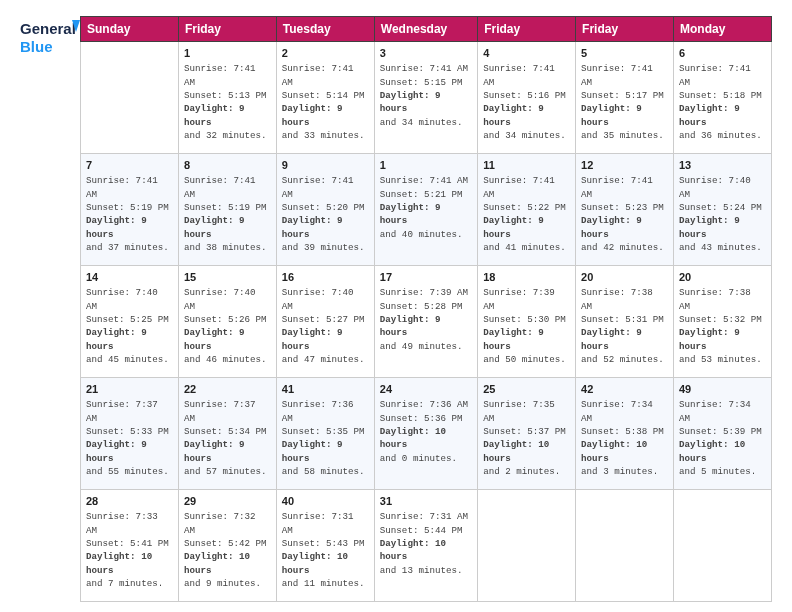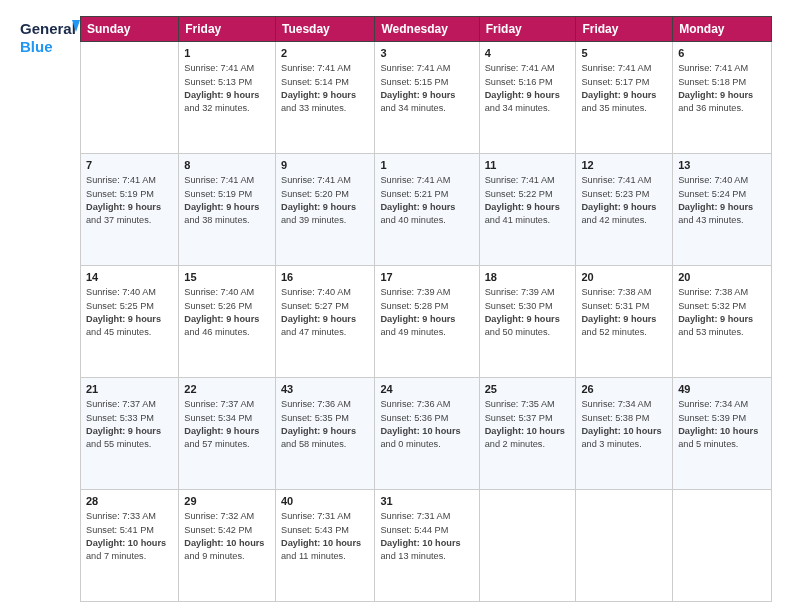--- a/index.html
+++ b/index.html
@@ -72,20 +72,21 @@
       font-size: 11px;
       font-weight: bold;
       color: #222;
       display: block;
       margin-bottom: 1px;
     }
     .day-info {
       color: #444;
       font-size: 9.2px;
       line-height: 1.45;
+      font-family: Liberation Mono, monospace;
     }
     td.empty {
       background: #fff;
     }
   </style>
 </head>
 <body>
 
 <div class="page">
   <div class="header">
@@ -205,33 +206,33 @@
         <tr>
           <td>
             <span class="day-number">21</span>
             <div class="day-info">Sunrise: 7:37 AM<br>Sunset: 5:33 PM<br><strong>Daylight: 9 hours</strong><br>and 55 minutes.</div>
           </td>
           <td>
             <span class="day-number">22</span>
             <div class="day-info">Sunrise: 7:37 AM<br>Sunset: 5:34 PM<br><strong>Daylight: 9 hours</strong><br>and 57 minutes.</div>
           </td>
           <td>
-            <span class="day-number">43</span>
+            <span class="day-number">41</span>
             <div class="day-info">Sunrise: 7:36 AM<br>Sunset: 5:35 PM<br><strong>Daylight: 9 hours</strong><br>and 58 minutes.</div>
           </td>
           <td>
             <span class="day-number">24</span>
             <div class="day-info">Sunrise: 7:36 AM<br>Sunset: 5:36 PM<br><strong>Daylight: 10 hours</strong><br>and 0 minutes.</div>
           </td>
           <td>
             <span class="day-number">25</span>
             <div class="day-info">Sunrise: 7:35 AM<br>Sunset: 5:37 PM<br><strong>Daylight: 10 hours</strong><br>and 2 minutes.</div>
           </td>
           <td>
-            <span class="day-number">26</span>
+            <span class="day-number">42</span>
             <div class="day-info">Sunrise: 7:34 AM<br>Sunset: 5:38 PM<br><strong>Daylight: 10 hours</strong><br>and 3 minutes.</div>
           </td>
           <td>
             <span class="day-number">49</span>
             <div class="day-info">Sunrise: 7:34 AM<br>Sunset: 5:39 PM<br><strong>Daylight: 10 hours</strong><br>and 5 minutes.</div>
           </td>
         </tr>
         <tr>
           <td>
             <span class="day-number">28</span>

